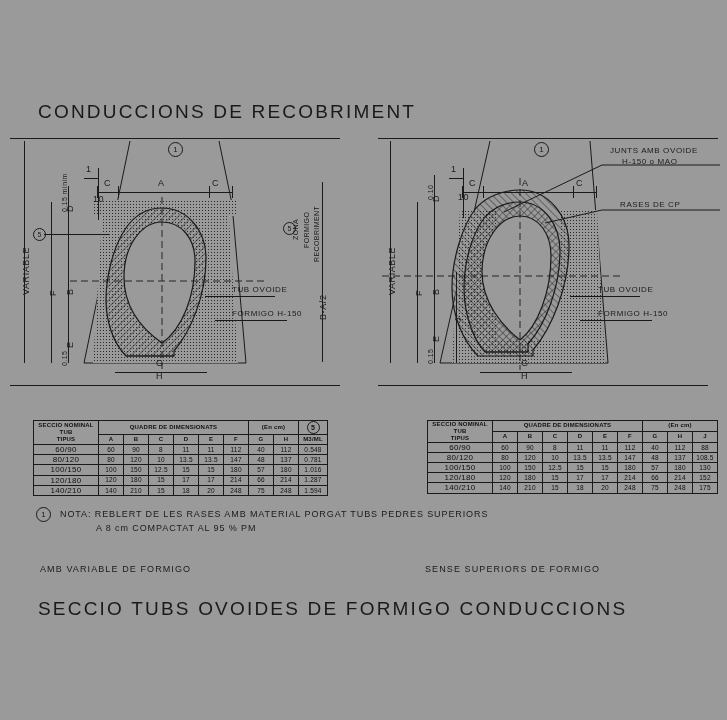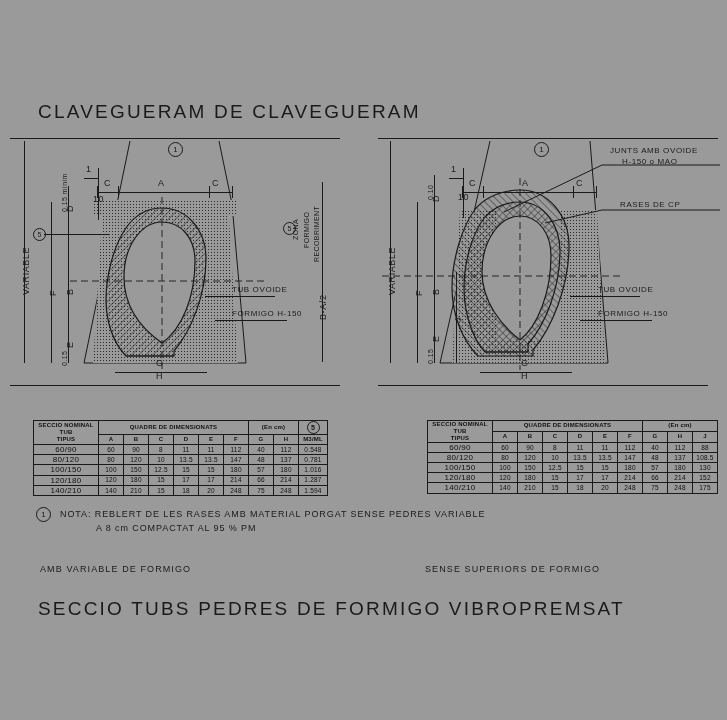--- a/index.html
+++ b/index.html
@@ -66,21 +66,21 @@
     background-image:radial-gradient(#2a2a2a 0.5px, transparent 0.6px);
     background-size:3px 3px;
   }
   svg{display:block;overflow:visible;}
 </style>
 </head>
 <body>
 
 <div class="stage">
 
-  <div class="abs title-main" style="left:38px;top:101px;">CLAVEGUERAM  DE  CLAVEGUERAM</div>
+  <div class="abs title-main" style="left:38px;top:101px;">CONDUCCIONS  DE  RECOBRIMENT</div>
 
   <div class="ln hl" style="left:10px;top:138px;width:330px;"></div>
   <div class="ln hl" style="left:378px;top:138px;width:340px;"></div>
 
   <div class="abs" style="left:0;top:0;width:360px;height:400px;">
 
     <svg width="360" height="400" style="position:absolute;left:0;top:0;">
       <g stroke="#1a1a1a" fill="none" stroke-width="1">
 
         <line x1="130" y1="141" x2="84" y2="363"></line>
@@ -447,21 +447,21 @@
             <td>248</td>
             <td>75</td>
             <td>248</td>
             <td>175</td>
           </tr>
         </tbody>
     </table>
   </div>
 
   <div class="abs circ" style="left:36px;top:507px;">1</div>
-  <div class="abs note" style="left:60px;top:509px;">NOTA:  REBLERT  DE  LES  RASES  AMB  MATERIAL  PORGAT  SENSE  PEDRES  VARIABLE</div>
+  <div class="abs note" style="left:60px;top:509px;">NOTA:  REBLERT  DE  LES  RASES  AMB  MATERIAL  PORGAT  TUBS  PEDRES  SUPERIORS</div>
   <div class="abs note" style="left:96px;top:523px;">A  8  cm  COMPACTAT  AL  95  %  PM</div>
 
   <div class="abs cap" style="left:40px;top:564px;">AMB  VARIABLE  DE  FORMIGO</div>
   <div class="abs cap" style="left:425px;top:564px;">SENSE  SUPERIORS  DE  FORMIGO</div>
 
-  <div class="abs title-bottom" style="left:38px;top:598px;">SECCIO  TUBS  PEDRES  DE  FORMIGO  VIBROPREMSAT</div>
+  <div class="abs title-bottom" style="left:38px;top:598px;">SECCIO  TUBS  OVOIDES  DE  FORMIGO  CONDUCCIONS</div>
 
 </div>
 
 </body></html>

